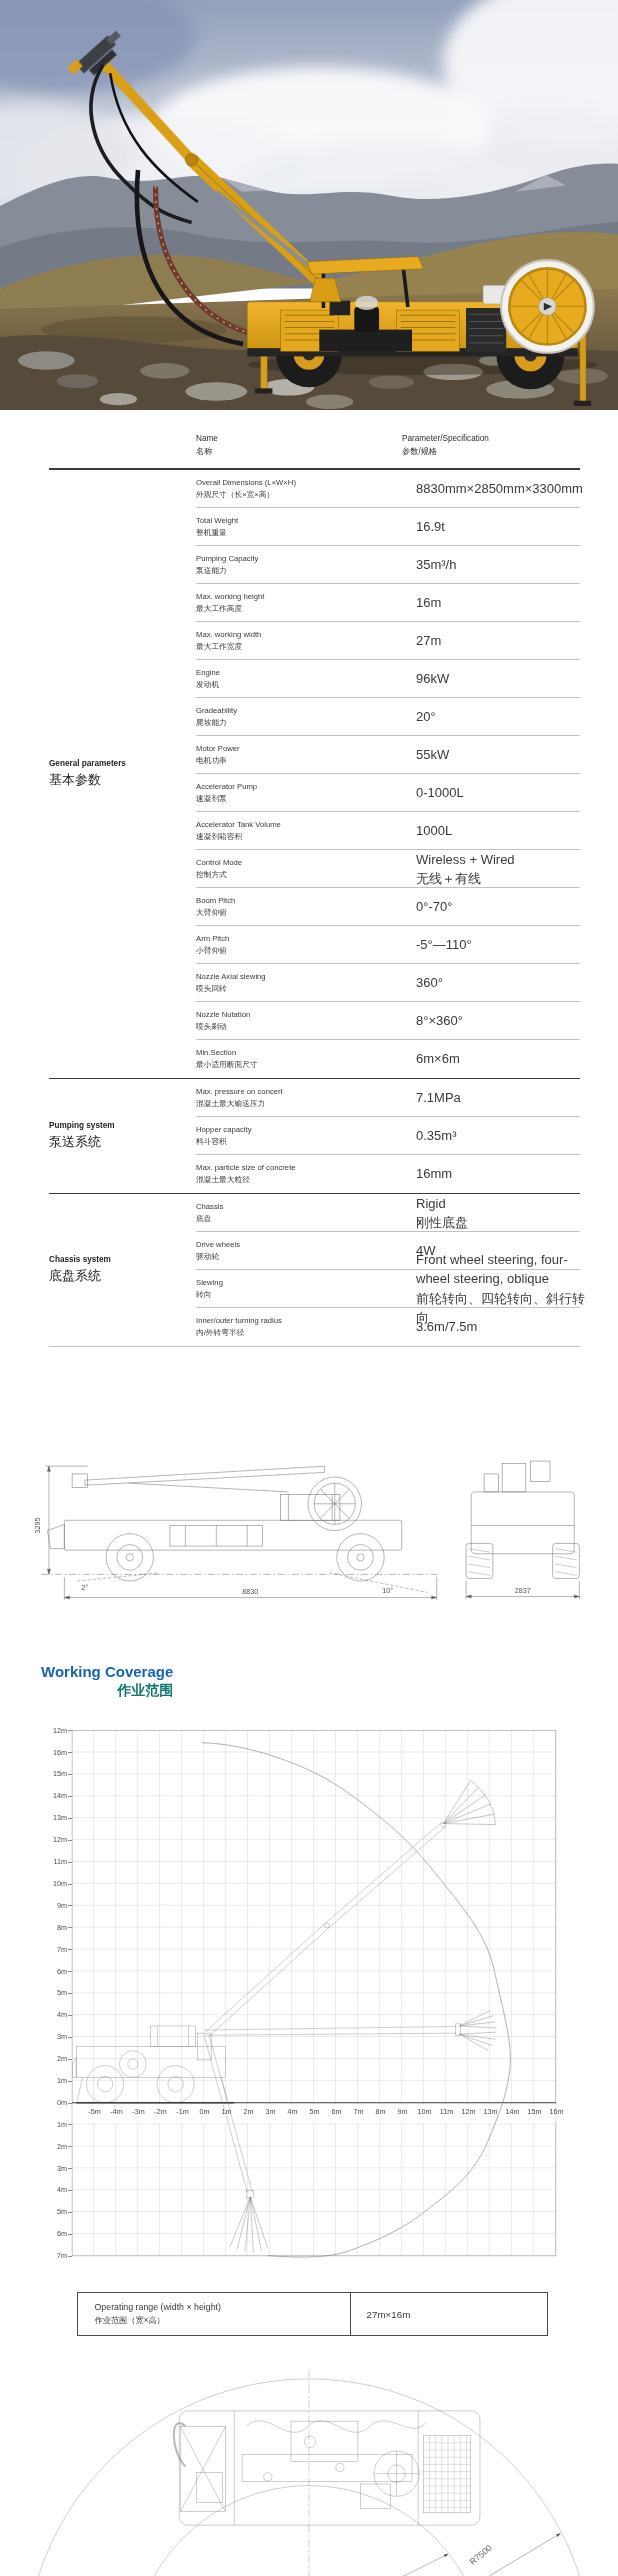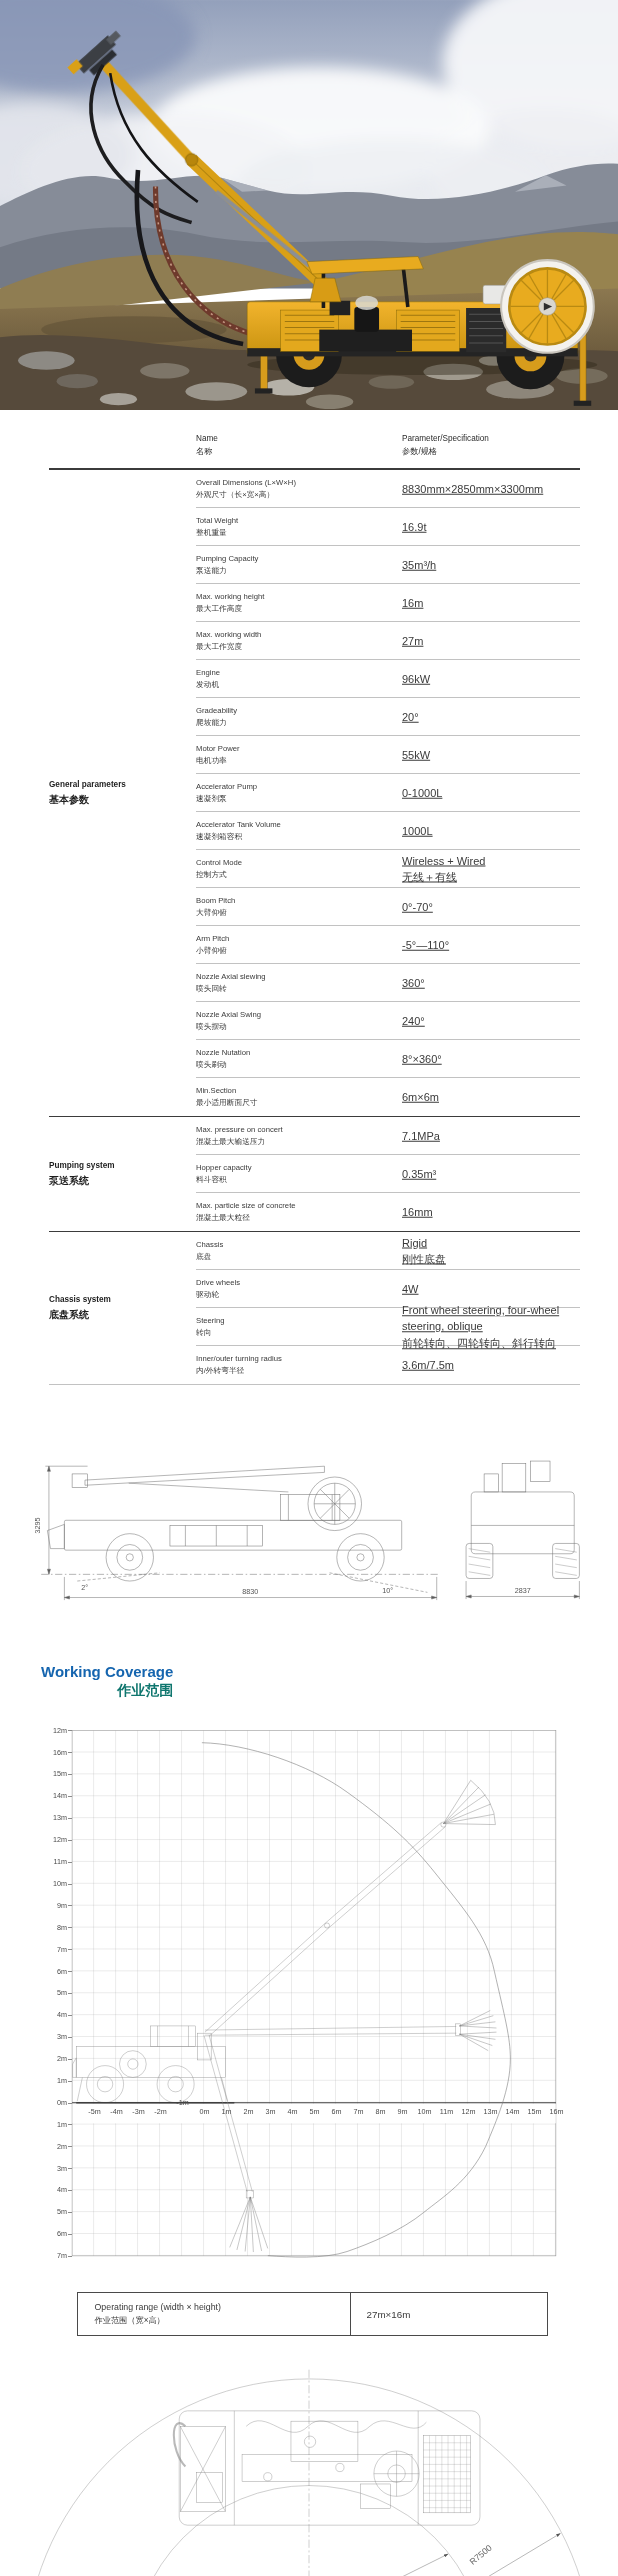--- a/index.html
+++ b/index.html
@@ -11,28 +11,28 @@
   .spec{position:absolute;top:433px;left:49px;width:531px;}
   .spec-head{position:relative;height:35px;border-bottom:2.1px solid #3b3b3b;}
   .spec-head .hcol{position:absolute;top:0;font-weight:normal;font-size:8.2px;color:#2b2b2b;line-height:1.55;}
   .hcol.c1{left:147px;}
   .hcol.c2{left:353px;}
   .tgroup{display:flex;}
   .tgroup + .tgroup{border-top:1.5px solid #3b3b3b;}
   .tgroup:last-child{border-bottom:0.5px solid #c2c2c2;}
   .glabel{width:147px;flex:none;display:flex;flex-direction:column;justify-content:center;}
   .glabel .g-en{font-weight:bold;font-size:8.2px;color:#1e1e1e;line-height:1.5;}
-  .glabel .g-zh{font-weight:bold;font-size:10px;color:#1e1e1e;line-height:1.5;}
+  .glabel .g-zh{font-weight:normal;font-size:13px;color:#1e1e1e;line-height:1.5;}
   .rows{flex:1;display:flex;flex-direction:column;}
   .trow{position:relative;min-height:38px;box-sizing:border-box;display:flex;flex-direction:column;
         justify-content:center;padding:4.1px 0;}
   .trow:not(:last-child){border-bottom:0.5px solid #c2c2c2;}
   .cell-name{width:196px;font-size:7.7px;color:#3a3a3a;line-height:1.5;}
-  .cell-val{position:absolute;left:206px;top:50%;transform:translateY(-50%);width:170px;
-            font-size:11px;color:#3a3a3a;line-height:1.5;text-decoration:underline;}
+  .cell-val{position:absolute;left:220px;top:50%;transform:translateY(-50%);width:170px;
+            font-size:13px;color:#3a3a3a;line-height:1.5;}
   
   .drawings{position:absolute;top:1443px;left:0;width:618px;height:170px;}
   .dim-text{font-size:14px;fill:#555;}
   
   .cov-head{position:absolute;top:1663px;left:41px;}
   .cov-head .t-en{font-size:15px;font-weight:bold;line-height:1.2;}
   .cov-head .t-zh{font-size:14px;font-weight:bold;line-height:1.35;}
   
   .chart{position:absolute;top:1728px;left:0;width:618px;height:531px;}
   .chart svg{position:absolute;top:0;left:0;}
@@ -384,30 +384,20 @@
             <div class="cell-name">
               <div>Nozzle Axial slewing</div>
               <div>喷头回转</div>
             </div>
             <div class="cell-val">
               <div>360°</div>
               <div></div>
             </div>
           </div>
 
-          <div class="trow">
-            <div class="cell-name">
-              <div>Nozzle Axial Swing</div>
-              <div>喷头摆动</div>
-            </div>
-            <div class="cell-val">
-              <div>240°</div>
-              <div></div>
-            </div>
-          </div>
 
           <div class="trow">
             <div class="cell-name">
               <div>Nozzle Nutation</div>
               <div>喷头刷动</div>
             </div>
             <div class="cell-val">
               <div>8°×360°</div>
               <div></div>
             </div>
@@ -492,21 +482,21 @@
               <div>驱动轮</div>
             </div>
             <div class="cell-val">
               <div>4W</div>
               <div></div>
             </div>
           </div>
 
           <div class="trow">
             <div class="cell-name">
-              <div>Steering</div>
+              <div>Slewing</div>
               <div>转向</div>
             </div>
             <div class="cell-val">
               <div>Front wheel steering, four-wheel steering, oblique</div>
               <div>前轮转向、四轮转向、斜行转向</div>
             </div>
           </div>
 
           <div class="trow">
             <div class="cell-name">
@@ -718,21 +708,21 @@
         <div class="axlab ylab" style="left: 38px; top: 479px;">5m</div>
         <div class="ytick" style="left: 68px; top: 484px;"></div>
         <div class="axlab ylab" style="left: 38px; top: 501px;">6m</div>
         <div class="ytick" style="left: 68px; top: 506px;"></div>
         <div class="axlab ylab" style="left: 38px; top: 523px;">7m</div>
         <div class="ytick" style="left: 68px; top: 528px;"></div>
         <div class="axlab xlab" style="left: 80px; top: 379px;">-5m</div>
         <div class="axlab xlab" style="left: 102px; top: 379px;">-4m</div>
         <div class="axlab xlab" style="left: 124px; top: 379px;">-3m</div>
         <div class="axlab xlab" style="left: 146px; top: 379px;">-2m</div>
-        <div class="axlab xlab" style="left: 168px; top: 370px;">-1m</div>
+        <div class="axlab xlab" style="left: 168px; top: 379px;">-1m</div>
         <div class="axlab xlab" style="left: 190px; top: 379px;">0m</div>
         <div class="axlab xlab" style="left: 212px; top: 379px;">1m</div>
         <div class="axlab xlab" style="left: 234px; top: 379px;">2m</div>
         <div class="axlab xlab" style="left: 256px; top: 379px;">3m</div>
         <div class="axlab xlab" style="left: 278px; top: 379px;">4m</div>
         <div class="axlab xlab" style="left: 300px; top: 379px;">5m</div>
         <div class="axlab xlab" style="left: 322px; top: 379px;">6m</div>
         <div class="axlab xlab" style="left: 344px; top: 379px;">7m</div>
         <div class="axlab xlab" style="left: 366px; top: 379px;">8m</div>
         <div class="axlab xlab" style="left: 388px; top: 379px;">9m</div>

